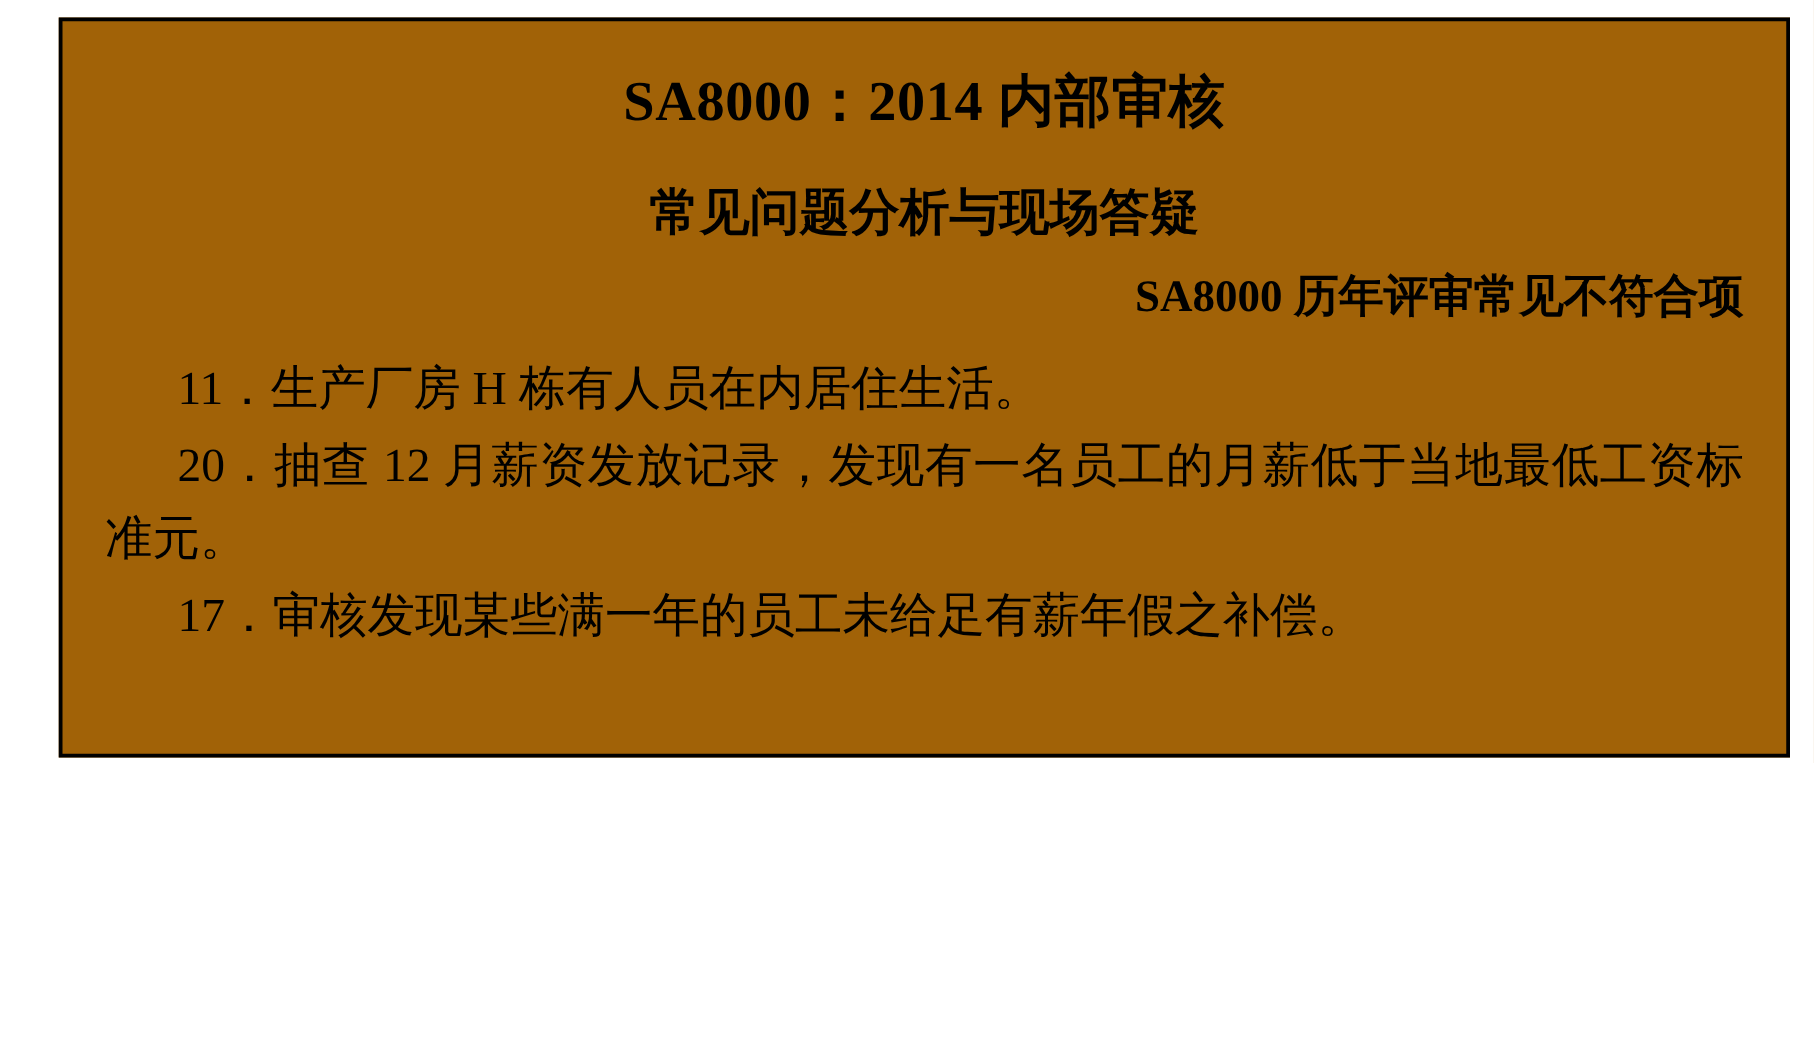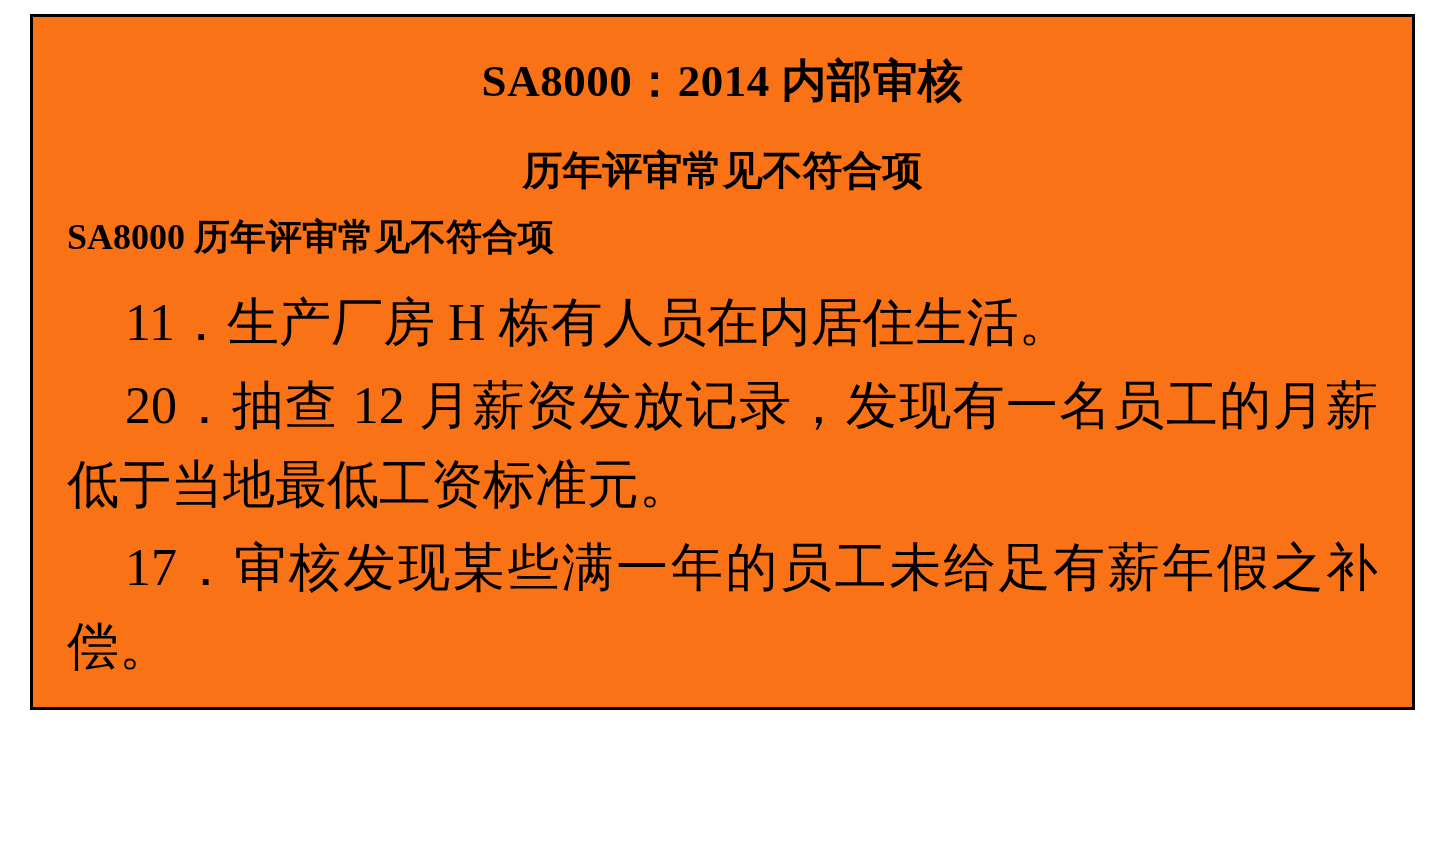--- a/index.html
+++ b/index.html
@@ -8,27 +8,27 @@
     background: #ffffff;
   }
   body {
     width: 1451px;
     height: 846px;
     font-family: "Liberation Serif", serif;
     color: #000000;
   }
   .slide {
     position: absolute;
-    left: 30px;
+    left: 47px;
     top: 14px;
     width: 1385px;
-    height: 696px;
+    height: 592px;
     border: 3px solid #000000;
     box-sizing: border-box;
-    background: #f97316;
+    background: #a16207;
     overflow: hidden;
   }
   .inner {
     padding: 30px 34px 20px 34px;
   }
   .title-main {
     text-align: center;
     font-weight: bold;
     font-size: 45px;
     line-height: 1.18;
@@ -37,47 +37,47 @@
   }
   .title-sub {
     text-align: center;
     font-weight: bold;
     font-size: 40px;
     line-height: 1.2;
     margin: 38px 0 0 0;
     font-family: "DejaVu Sans", sans-serif;
   }
   .title-third {
-    text-align: left;
+    text-align: right;
     font-weight: bold;
     font-size: 36px;
     line-height: 1.2;
     margin: 22px 0 0 0;
   }
   .body-list {
     margin: 24px 0 0 0;
     padding: 0;
     list-style: none;
   }
   .body-item {
-    font-size: 52px;
+    font-size: 38px;
     line-height: 1.52;
     text-align: justify;
     text-justify: inter-ideograph;
     text-indent: 58px;
     margin: 0 0 4px 0;
   }
 </style>
 </head>
 <body>
 
 <div class="slide">
   <div class="inner">
     <h1 class="title-main">SA8000：2014 内部审核</h1>
-    <h2 class="title-sub">历年评审常见不符合项</h2>
+    <h2 class="title-sub">常见问题分析与现场答疑</h2>
     <h3 class="title-third">SA8000 历年评审常见不符合项</h3>
     <ul class="body-list">
       <li class="body-item">11．生产厂房 H 栋有人员在内居住生活。</li>
       <li class="body-item">20．抽查 12 月薪资发放记录，发现有一名员工的月薪低于当地最低工资标准元。</li>
       <li class="body-item">17．审核发现某些满一年的员工未给足有薪年假之补偿。</li>
     </ul>
   </div>
 </div>
 
 </body></html>

